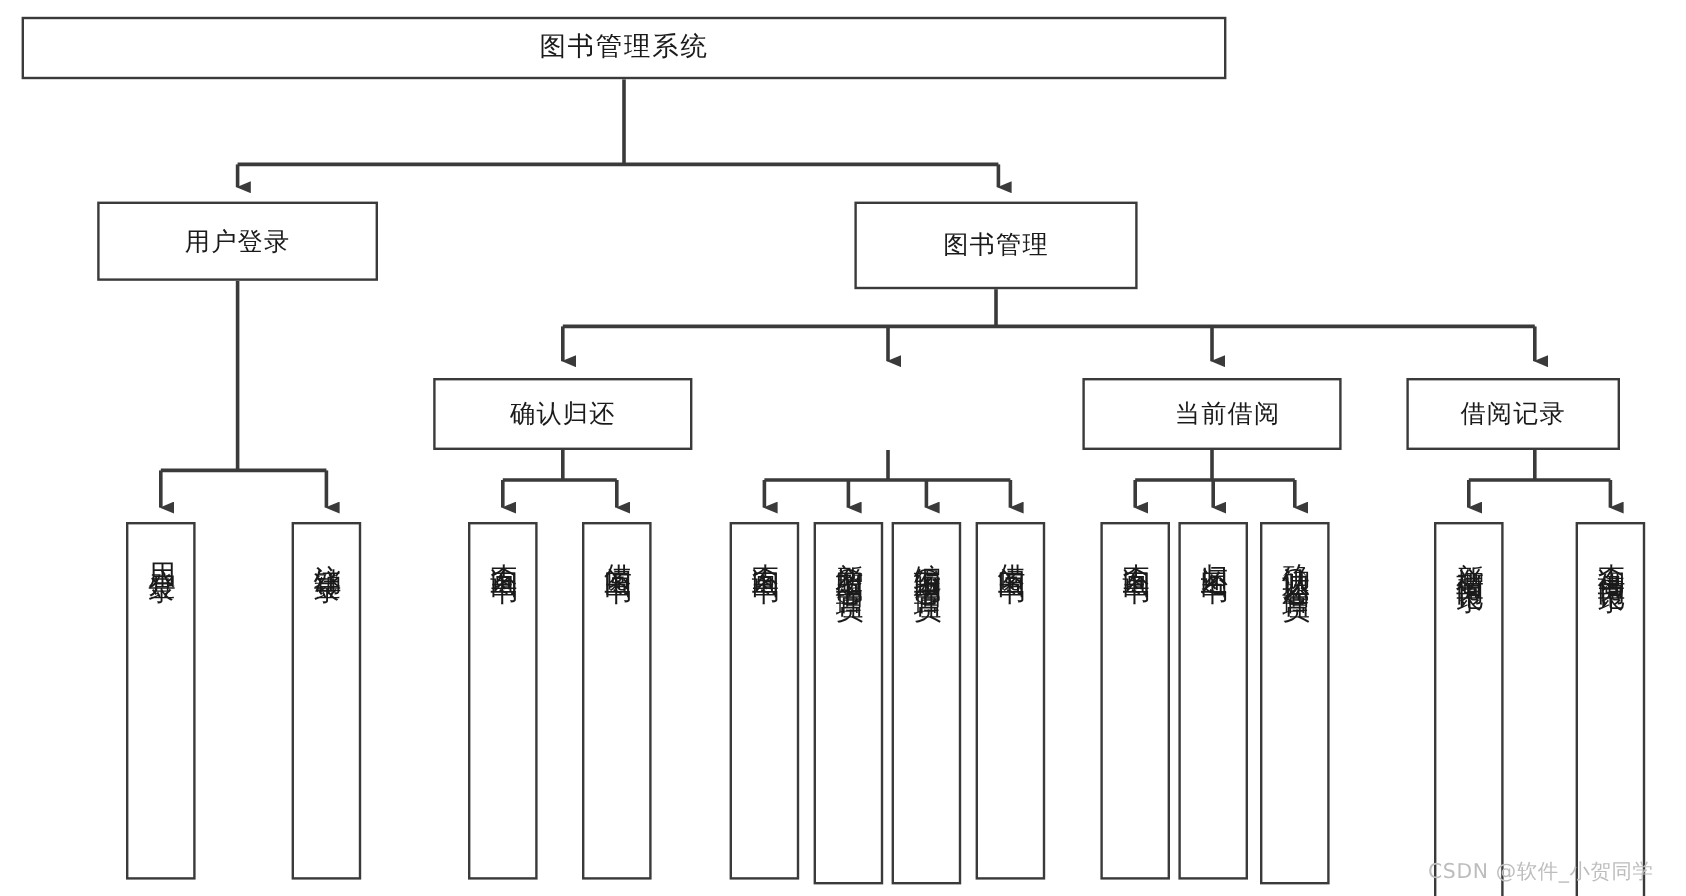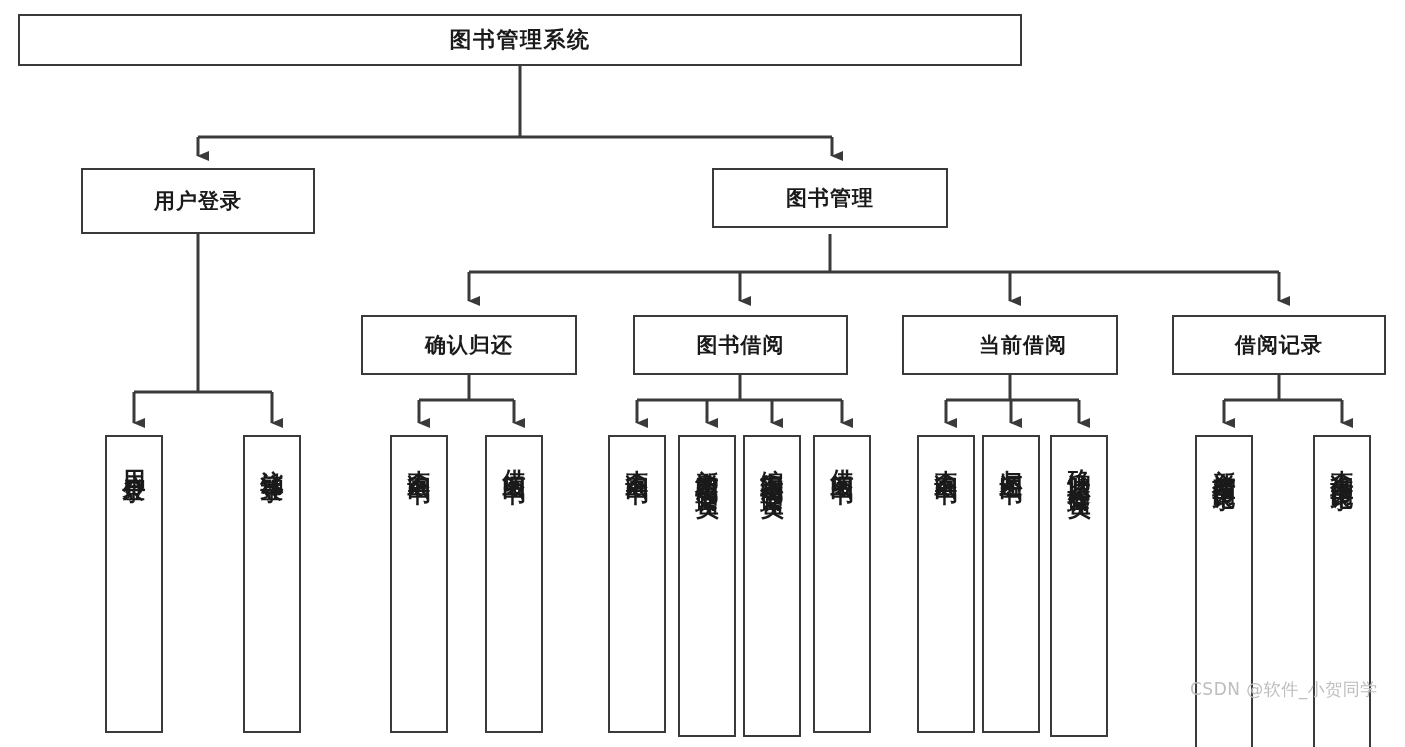--- a/index.html
+++ b/index.html
@@ -34,21 +34,20 @@
     display: flex;
     align-items: center;
     justify-content: center;
     overflow: hidden;
   }
   .node .lbl {
     color: #1a1a1a;
     text-align: center;
     line-height: 1.18;
     white-space: pre-line;
-    font-weight: bold;
   }
   
   .node.horiz .lbl {
     font-size: 21px;
     letter-spacing: 1px;
   }
   .node.root .lbl {
     font-size: 22px;
     letter-spacing: 1.5px;
   }
@@ -129,37 +128,34 @@
   </svg>
 
   <div class="node horiz root" style="left:18px; top:14px; width:1004px; height:52px;">
     <span class="lbl">图书管理系统</span>
   </div>
 
   <div class="node horiz" style="left:81px; top:168px; width:234px; height:66px;">
     <span class="lbl">用户登录</span>
   </div>
 
-  <div class="node horiz" style="left:712px; top:168px; width:236px; height:60px;">
+  <div class="node horiz" style="left:712px; top:168px; width:236px; height:73px;">
     <span class="lbl">图书管理</span>
   </div>
 
   <div class="node horiz" style="left:361px; top:315px; width:216px; height:60px;">
     <span class="lbl">确认归还</span>
   </div>
 
-  <div class="node horiz" style="left:633px; top:315px; width:215px; height:60px;">
-    <span class="lbl">图书借阅</span>
-  </div>
 
   <div class="node horiz" style="left:902px; top:315px; width:216px; height:60px;padding-left:26px;">
     <span class="lbl">当前借阅</span>
   </div>
 
-  <div class="node horiz" style="left:1172px; top:315px; width:214px; height:60px;">
+  <div class="node horiz" style="left:1172px; top:315px; width:178px; height:60px;">
     <span class="lbl">借阅记录</span>
   </div>
 
   <div class="node vert" style="left:105px; top:435px; width:58px; height:298px;">
     <span class="lbl">用户登录</span>
   </div>
 
   <div class="node vert" style="left:243px; top:435px; width:58px; height:298px;">
     <span class="lbl">注销登录</span>
   </div>
@@ -201,15 +197,15 @@
   </div>
 
   <div class="node vert" style="left:1195px; top:435px; width:58px; height:316px;">
     <span class="lbl">新增借阅记录</span>
   </div>
 
   <div class="node vert" style="left:1313px; top:435px; width:58px; height:316px;">
     <span class="lbl">查询借阅记录</span>
   </div>
 
-  <div class="watermark" style="left:1190px; top:678px;">CSDN @软件_小贺同学</div>
+  <div class="watermark" style="left:1190px; top:715px;">CSDN @软件_小贺同学</div>
 
 </div>
 
 </body></html>

